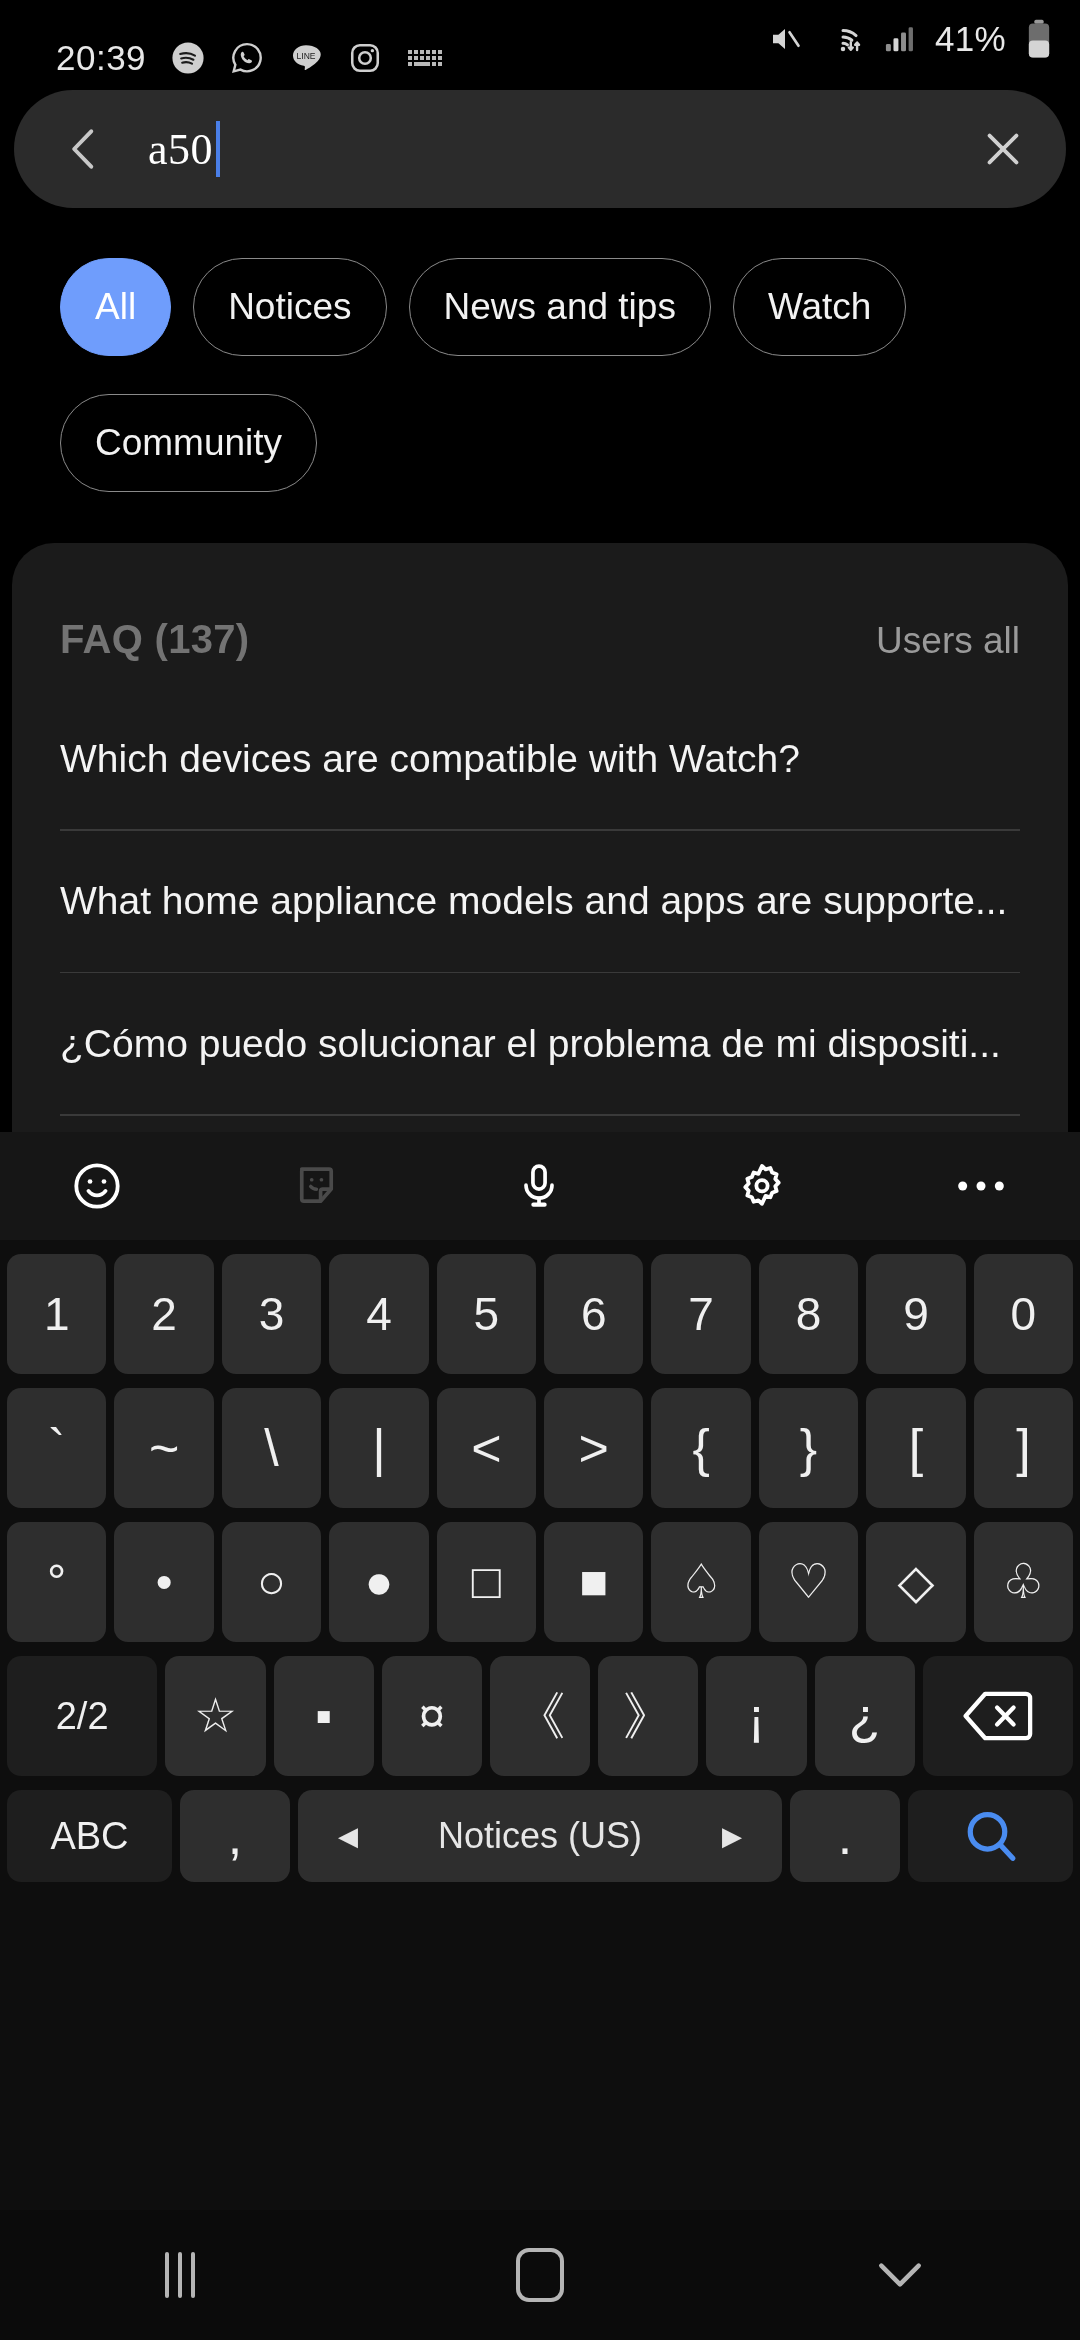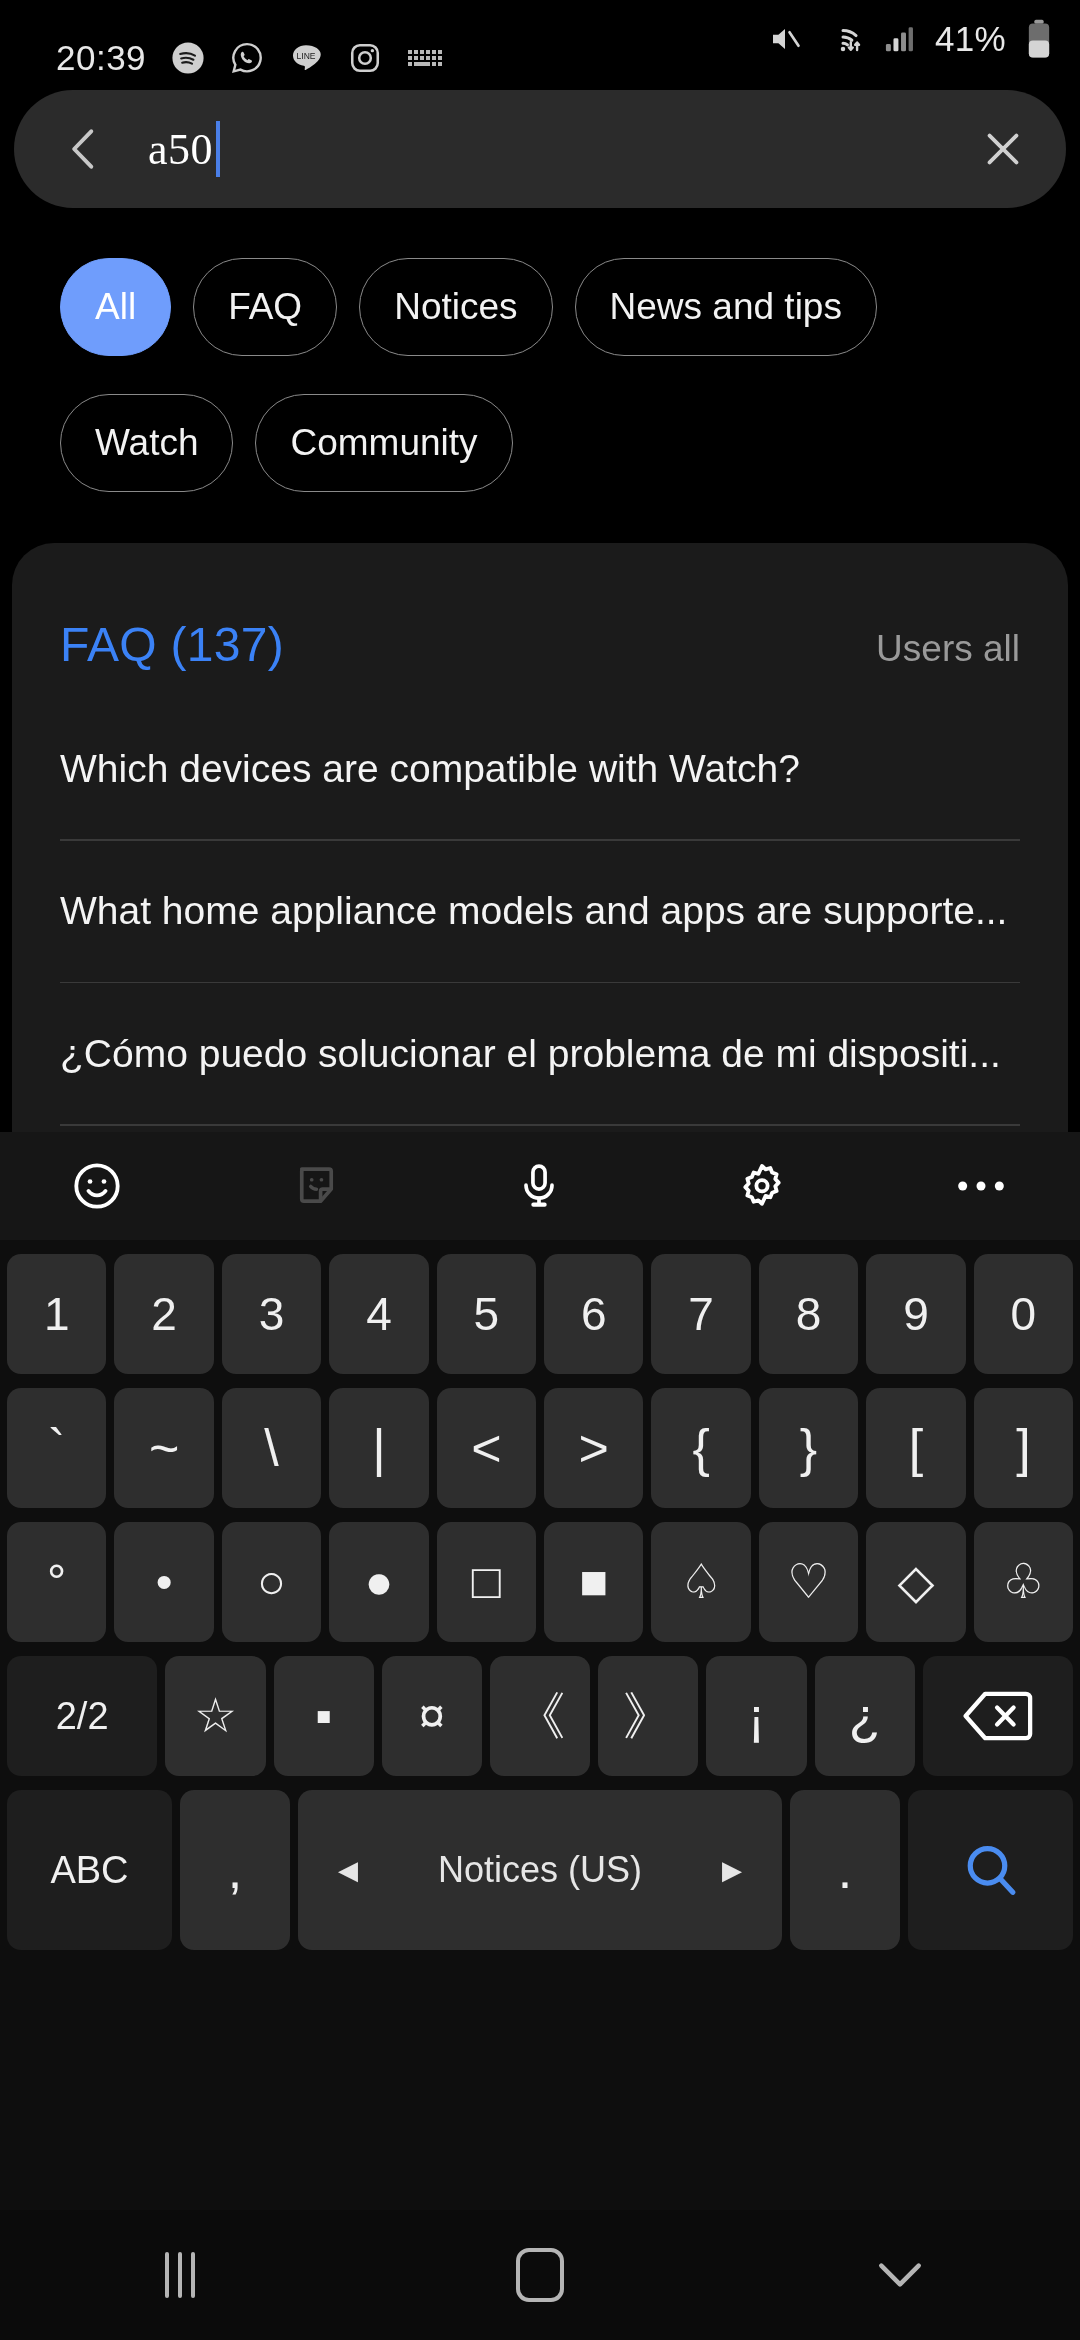--- a/index.html
+++ b/index.html
@@ -57,21 +57,21 @@
   
   .card {
     position: absolute; left: 12px; top: 543px; width: 1056px; height: 720px;
     background: #1b1b1b; border-radius: 42px 42px 0 0;
     padding: 0 48px; overflow: hidden;
   }
   .card-head {
     display: flex; align-items: baseline; justify-content: space-between;
     padding-top: 74px;
   }
-  .card-title { color: #3b82f6; font-size: 48px; font-weight: normal; letter-spacing: .3px; }
+  .card-title { color: #737373; font-size: 40px; font-weight: bold; letter-spacing: .3px; }
   .card-viewall { color: #9a9a9a; font-size: 37px; }
   .faq-list { margin-top: 26px; }
   .faq-item {
     height: 141px; display: flex; align-items: center;
     color: #f4f4f4; font-size: 39px; white-space: nowrap; overflow: hidden;
   }
   .faq-sep { height: 1.5px; background: #3a3a3a; }
 
   
   .keyboard {
@@ -100,21 +100,21 @@
   .key.wide15 { flex: 1.5 1 0; }
   .key.space { flex: 4.4 1 0; position: relative; background: #2e2e2e; }
   .space-inner {
     display: flex; align-items: center; justify-content: center;
     width: 100%; gap: 0; position: relative;
   }
   .space-label { color: #e6e6e6; font-size: 36px; }
   .space-arrow { color: #e6e6e6; font-size: 26px; position: absolute; }
   .space-arrow.left { left: 40px; }
   .space-arrow.right { right: 40px; }
-  .kb-row.bottom { height: 160px; }
+  .kb-row.bottom { height: 92px; }
   .key.search-key { background: #1e1e1e; }
 
   
   .navbar {
     position: absolute; left: 0; bottom: 0; width: 1080px; height: 130px;
     display: flex; align-items: center; justify-content: space-around;
     background: #0b0b0b;
   }
   .nav-btn { width: 160px; height: 90px; display: flex; align-items: center; justify-content: center; }
   .recents { display: flex; gap: 9px; }
@@ -228,23 +228,20 @@
           <path d="M5 5l14 14M19 5L5 19" stroke="#d0d0d0" stroke-width="2" stroke-linecap="round"></path>
         </svg>
     </span>
   </div>
 
   <div class="chips">
     <div class="chip selected">
         <span>All</span>
       </div>
     <div class="chip">
-        <span>FAQ</span>
-      </div>
-    <div class="chip">
         <span>Notices</span>
       </div>
     <div class="chip">
         <span>News and tips</span>
       </div>
     <div class="chip">
         <span>Watch</span>
       </div>
     <div class="chip">
         <span>Community</span>

